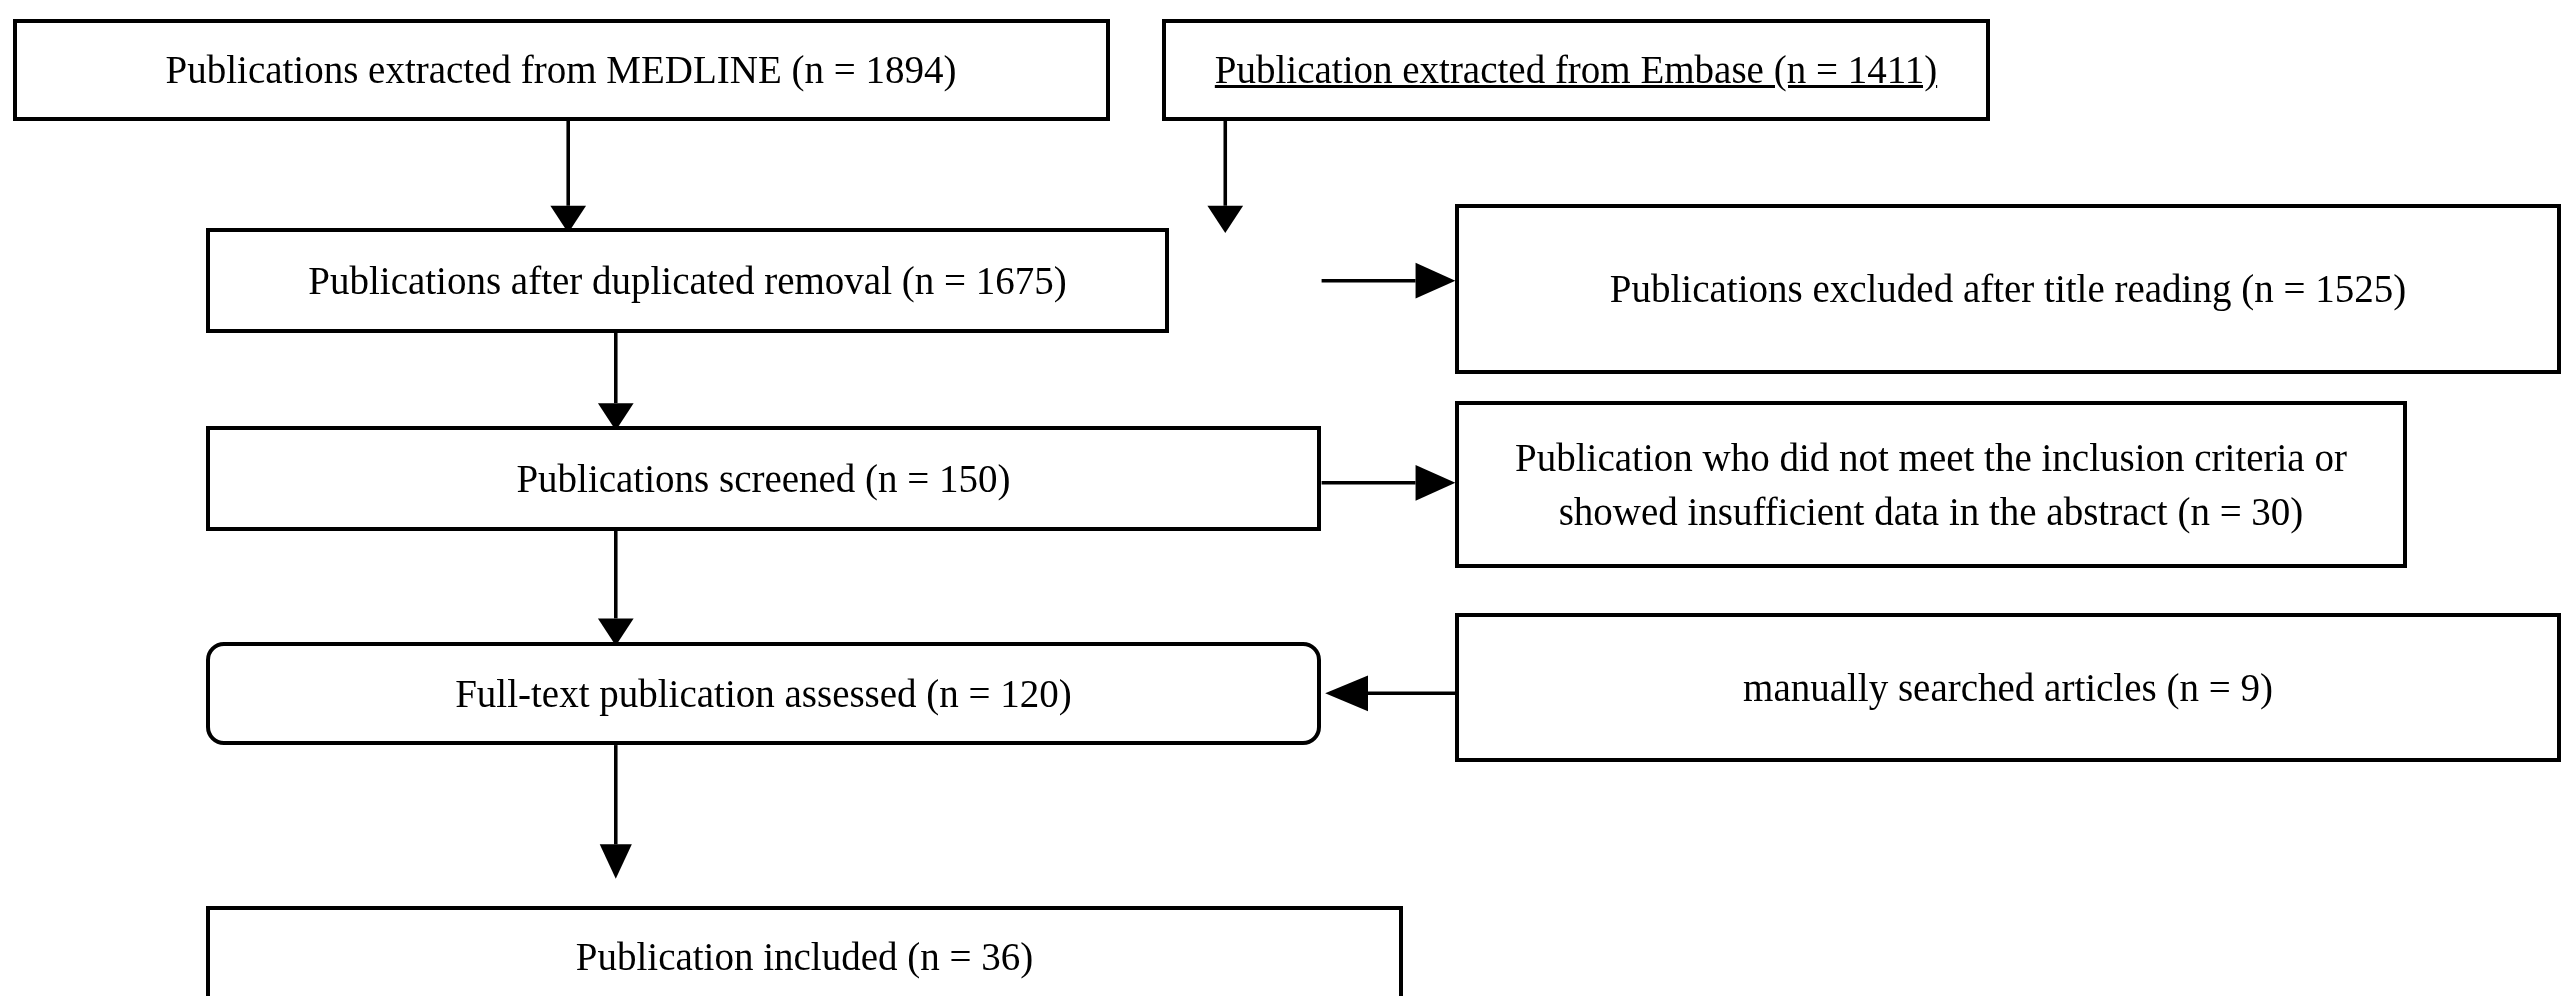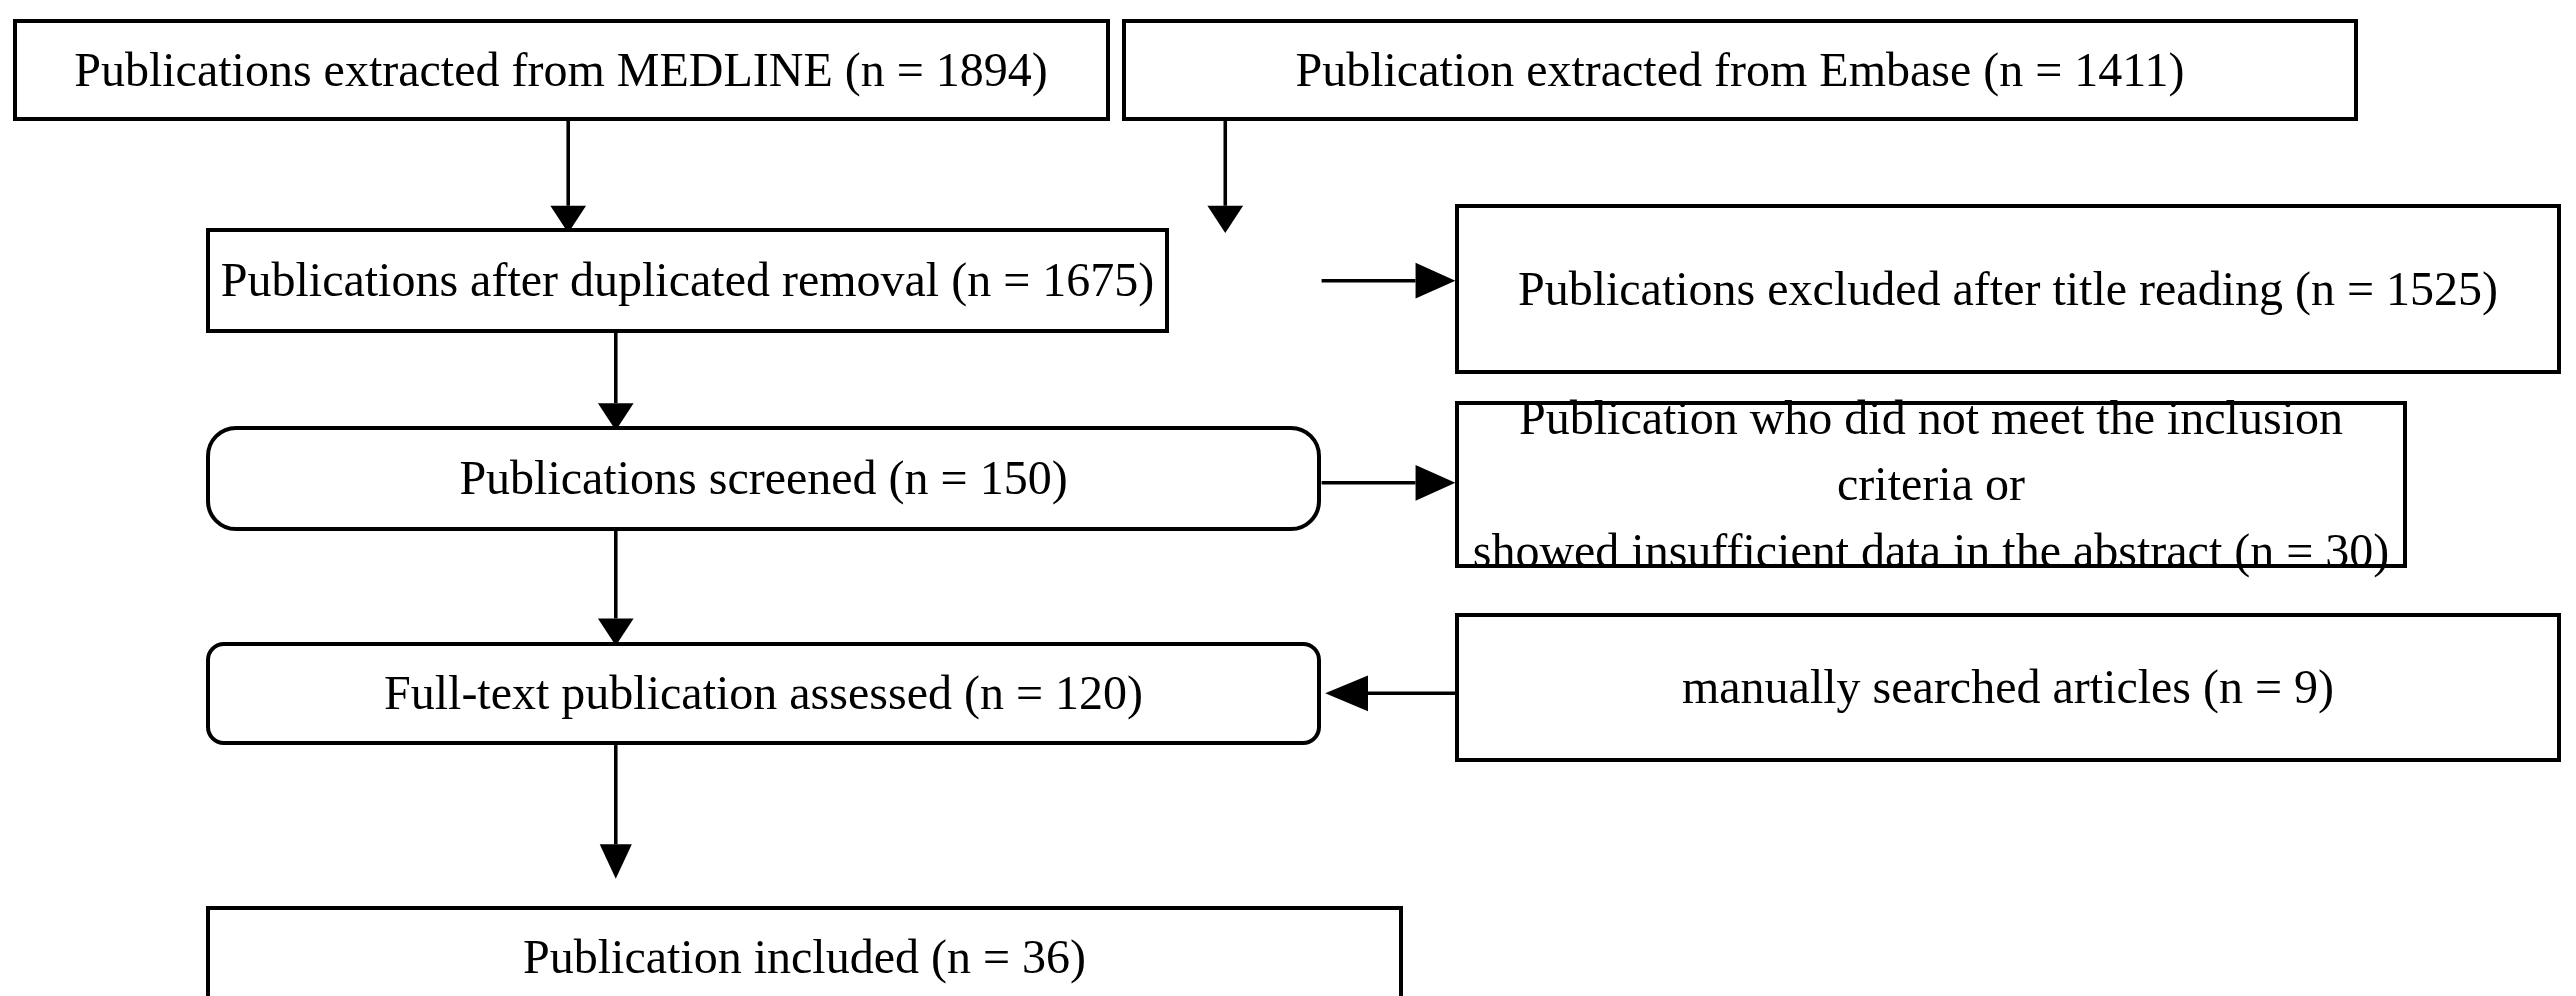--- a/index.html
+++ b/index.html
@@ -25,31 +25,31 @@
     background: #ffffff;
     display: flex;
     align-items: center;
     justify-content: center;
     text-align: center;
   }
   .flow-box .box-label {
     display: block;
     width: 100%;
     padding: 0 10.7px;
-    font-size: 48px;
+    font-size: 39px;
     line-height: 1.38;
     color: #000000;
     white-space: pre-line;
   }
   
   #box-medline        { left: 12.5px;   top: 19px;   width: 1097px; height: 102px; }
-  #box-embase         { left: 1122px; top: 19px;   width: 1236px; height: 102px; }
+  #box-embase         { left: 1162px; top: 19px;   width: 828px; height: 102px; text-decoration: underline; }
   #box-dedup          { left: 206px;  top: 228px;  width: 963px; height: 105px; }
   #box-excl-title     { left: 1455px; top: 196px;  width: 1106px; height: 170px; margin-top: 8px; }
-  #box-screened       { left: 206px;  top: 426px;  width: 1115px; height: 105px; border-radius: 30px; }
+  #box-screened       { left: 206px;  top: 426px;  width: 1115px; height: 105px; }
   #box-excl-criteria  { left: 1455px; top: 401px;  width: 952px; height: 167px; }
   #box-fulltext       { left: 206px;  top: 642px; width: 1115px; height: 103px; border-radius: 18px; }
   #box-manual         { left: 1455px; top: 613px; width: 1106px; height: 149px; }
   #box-included       { left: 206px;  top: 906px; width: 1197px; height: 102px; }
 
   
   #connector-layer {
     position: absolute;
     left: 0;
     top: 0;

